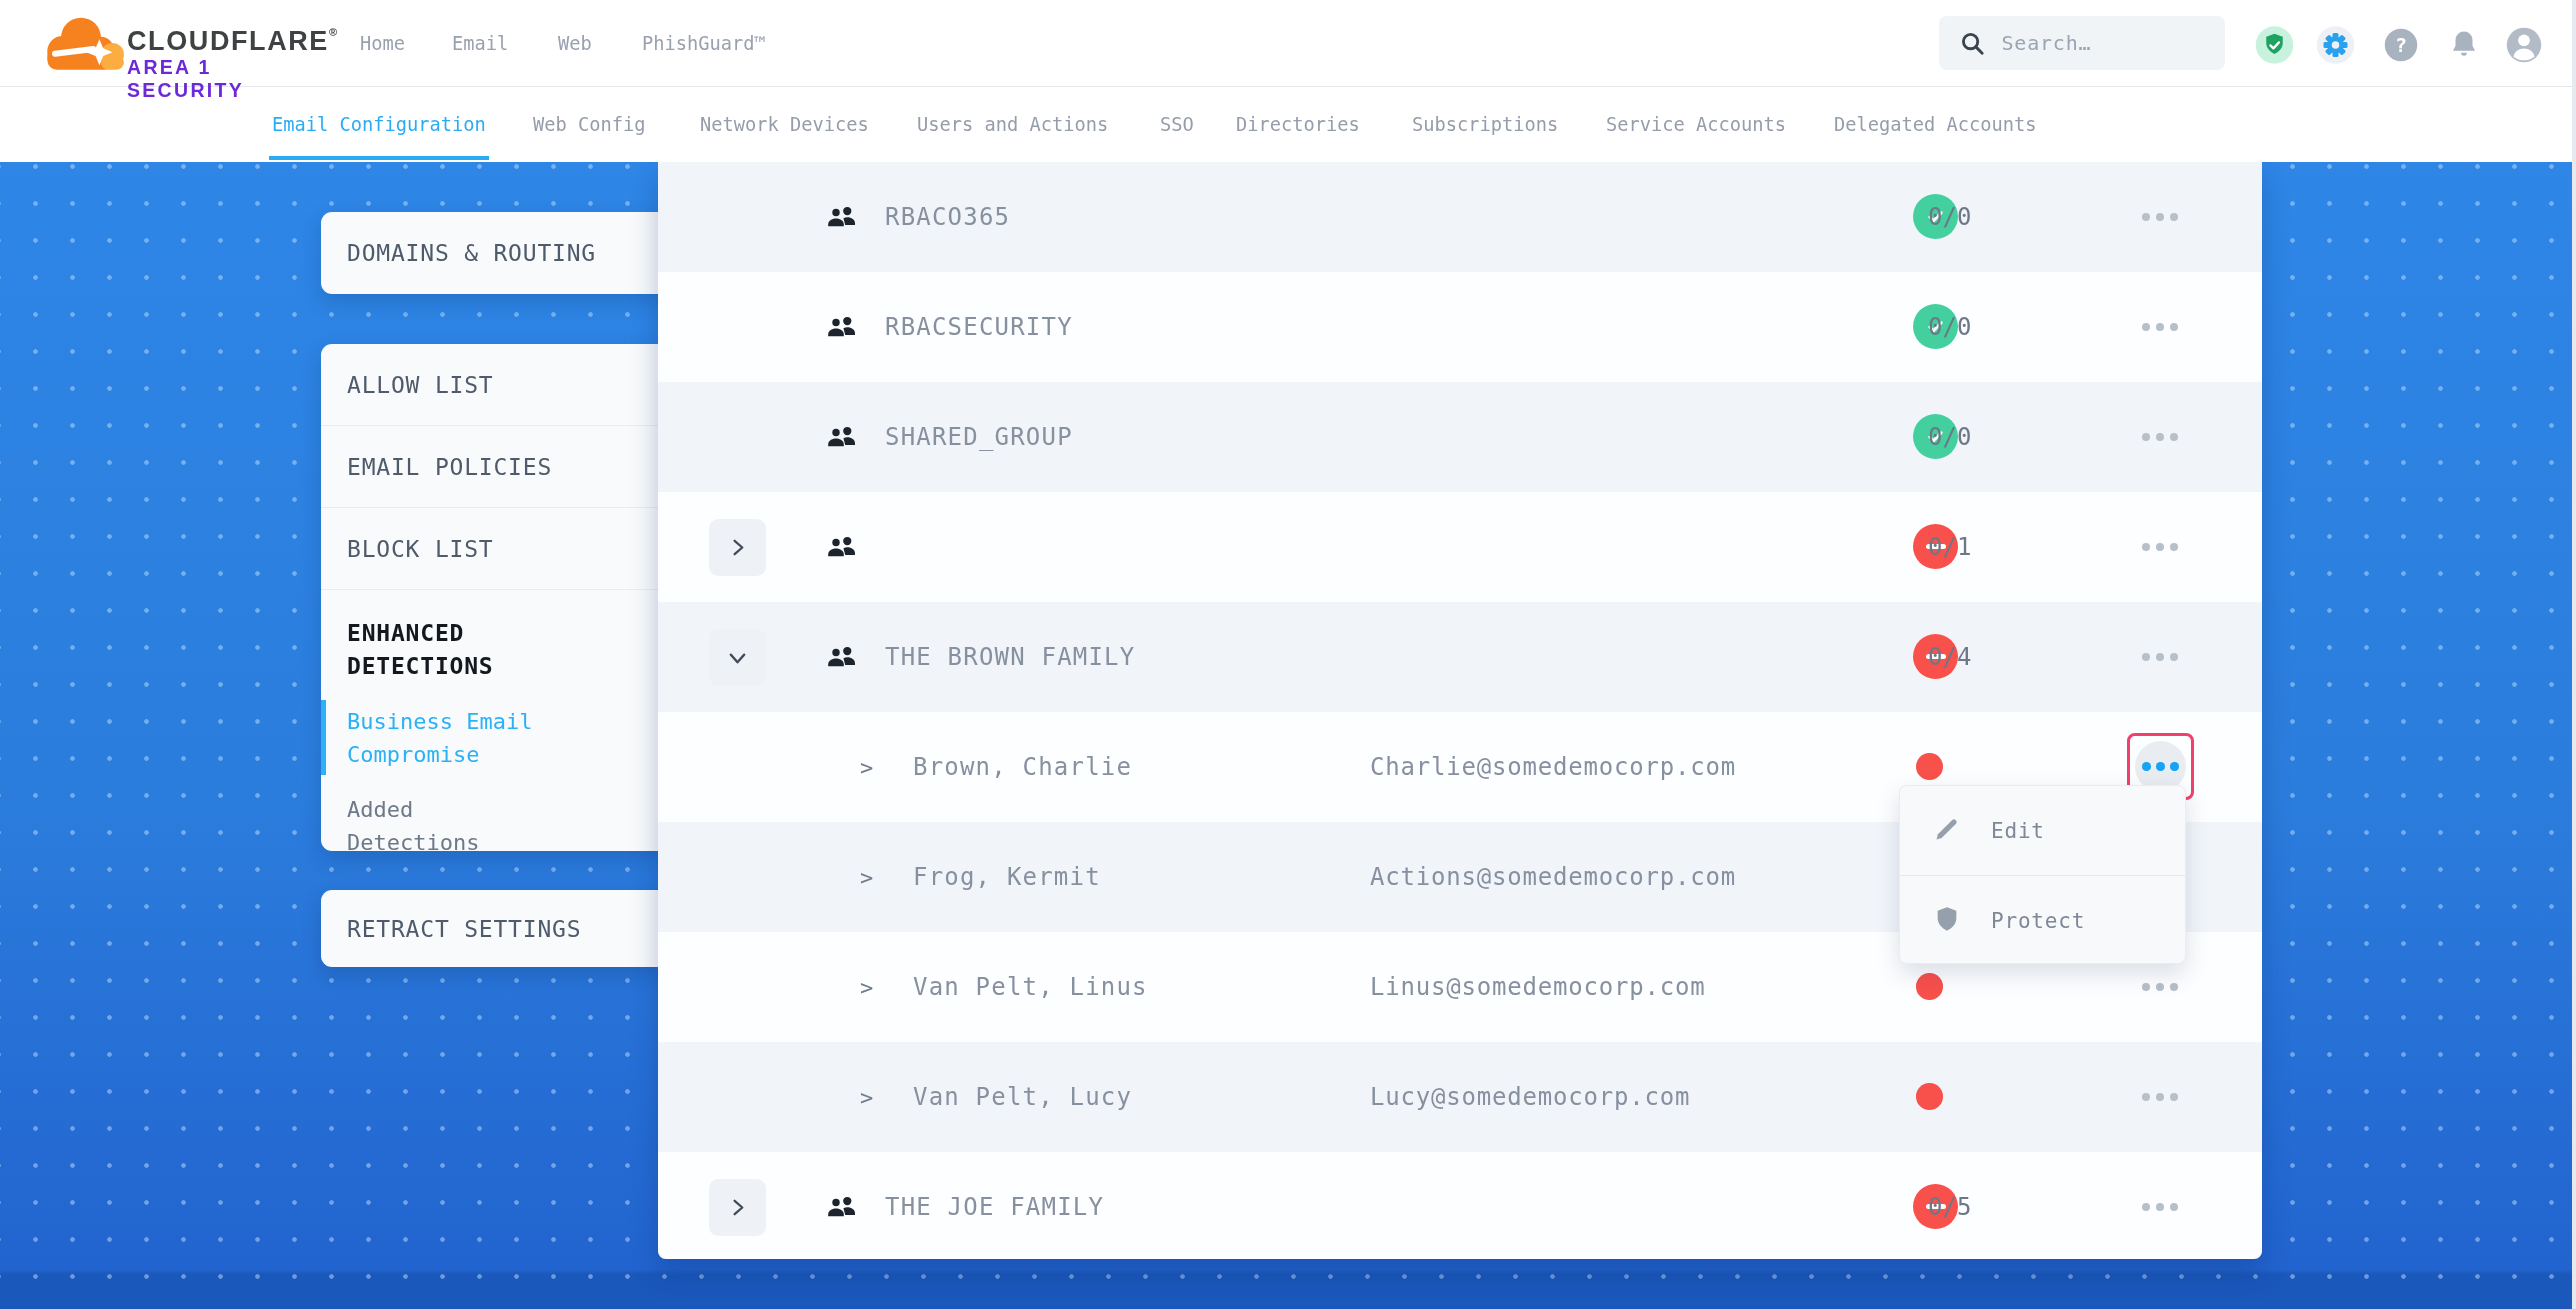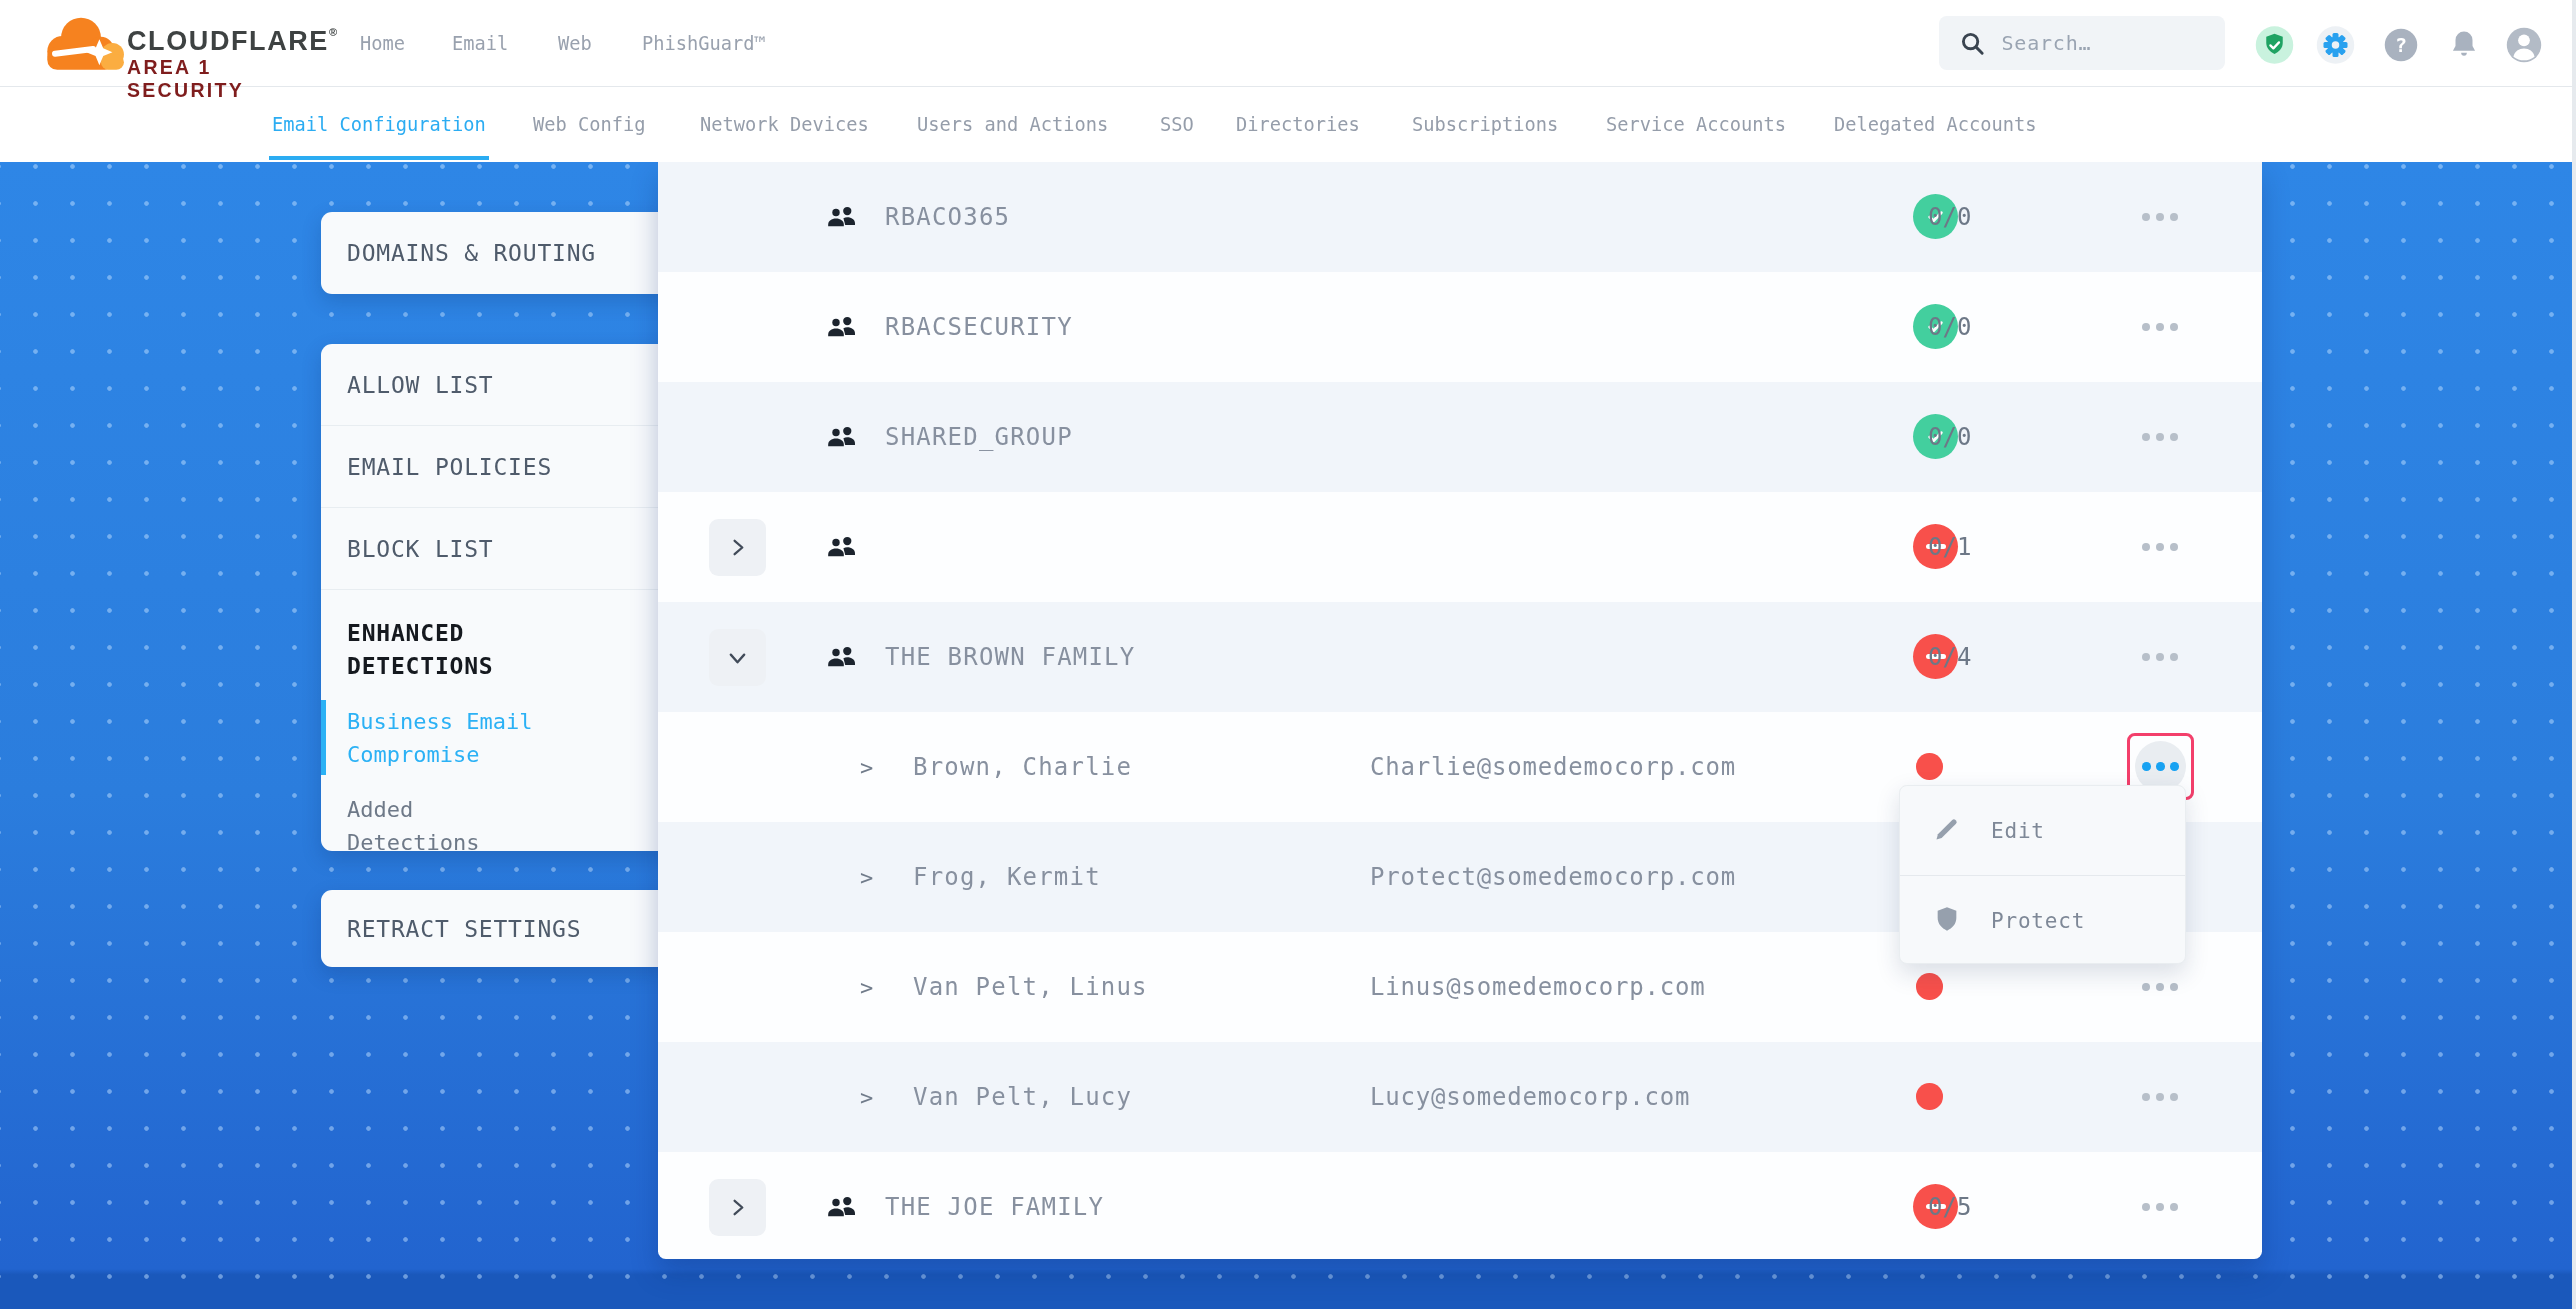--- a/index.html
+++ b/index.html
@@ -16,21 +16,21 @@
   .scroll-strip{position:absolute;right:0;top:0;width:3.9px;height:1309px;background:#e6eaee;z-index:90;}
 
   
   .header{position:absolute;left:0;top:0;width:2576px;height:86px;background:#ffffff;z-index:10;}
   .logo{position:absolute;left:35px;top:6.2px;width:280px;height:75px;}
   .logo-cloud{position:absolute;left:0;top:1.6px;}
   .logo-title{position:absolute;left:92px;top:20px;font-family:"Liberation Sans",sans-serif;
     font-weight:bold;font-size:27px;letter-spacing:1.6px;color:#3e4242;}
   .logo-tm{font-size:11px;vertical-align:14px;letter-spacing:0;}
   .logo-sub{position:absolute;left:92px;top:50px;font-family:"Liberation Sans",sans-serif;
-    font-weight:bold;font-size:19.5px;letter-spacing:2.3px;color:#7f1d1d;}
+    font-weight:bold;font-size:19.5px;letter-spacing:2.3px;color:#6d28d9;}
   .hnav-link{position:absolute;top:0;height:86px;display:flex;align-items:center;
     font-size:18.7px;color:#99a1ae;cursor:pointer;}
   .search-box{position:absolute;left:1939px;top:16.3px;width:286px;height:54px;background:#f1f4f7;
     border-radius:7.8px;display:flex;align-items:center;padding-left:20px;box-sizing:border-box;}
   .search-box input{border:none;outline:none;background:transparent;font-family:"DejaVu Sans Mono",monospace;
     font-size:20px;color:#5a6472;width:202px;margin-left:14px;letter-spacing:0.8px;}
   .search-box input::placeholder{color:#9aa4b2;}
   .hicon{position:absolute;top:25px;width:39px;height:39px;display:flex;align-items:center;justify-content:center;cursor:pointer;}
 
   
@@ -330,21 +330,21 @@
         <div class="hl-circle">
           <i></i>
           <i></i>
           <i></i>
         </div>
         <div class="hl-box"></div>
       </div>
       <div class="row light">
         <div class="u-caret">&gt;</div>
         <div class="u-name">Frog, Kermit</div>
-        <div class="u-email">Protect@somedemocorp.com</div>
+        <div class="u-email">Actions@somedemocorp.com</div>
         <div class="dot"></div>
         <div class="menu-dots">
           <i></i>
           <i></i>
           <i></i>
         </div>
       </div>
       <div class="row white">
         <div class="u-caret">&gt;</div>
         <div class="u-name">Van Pelt, Linus</div>

